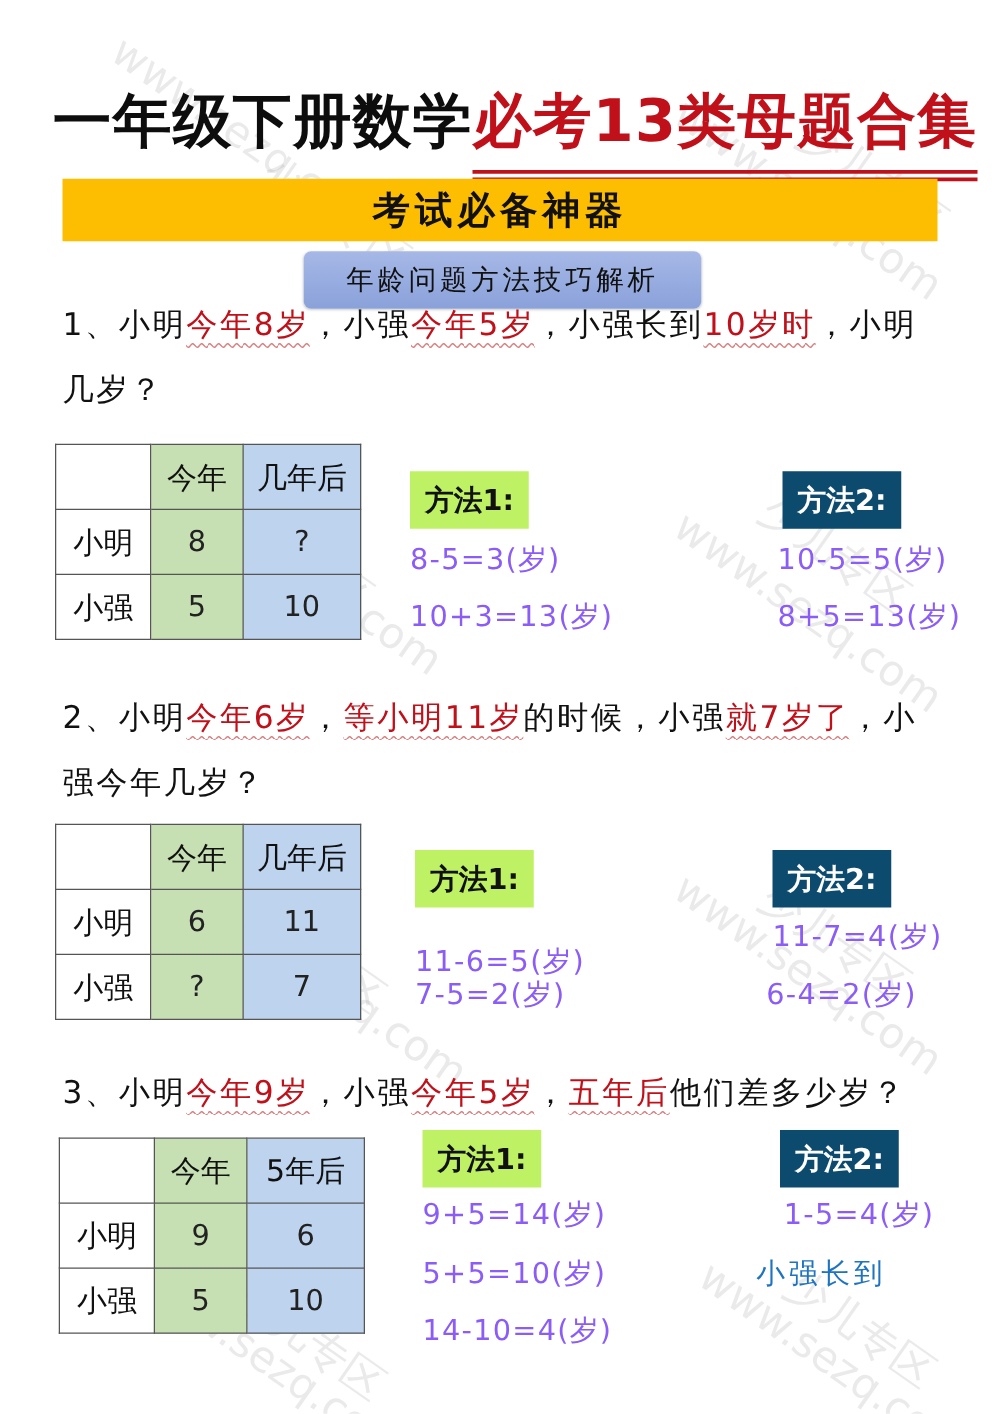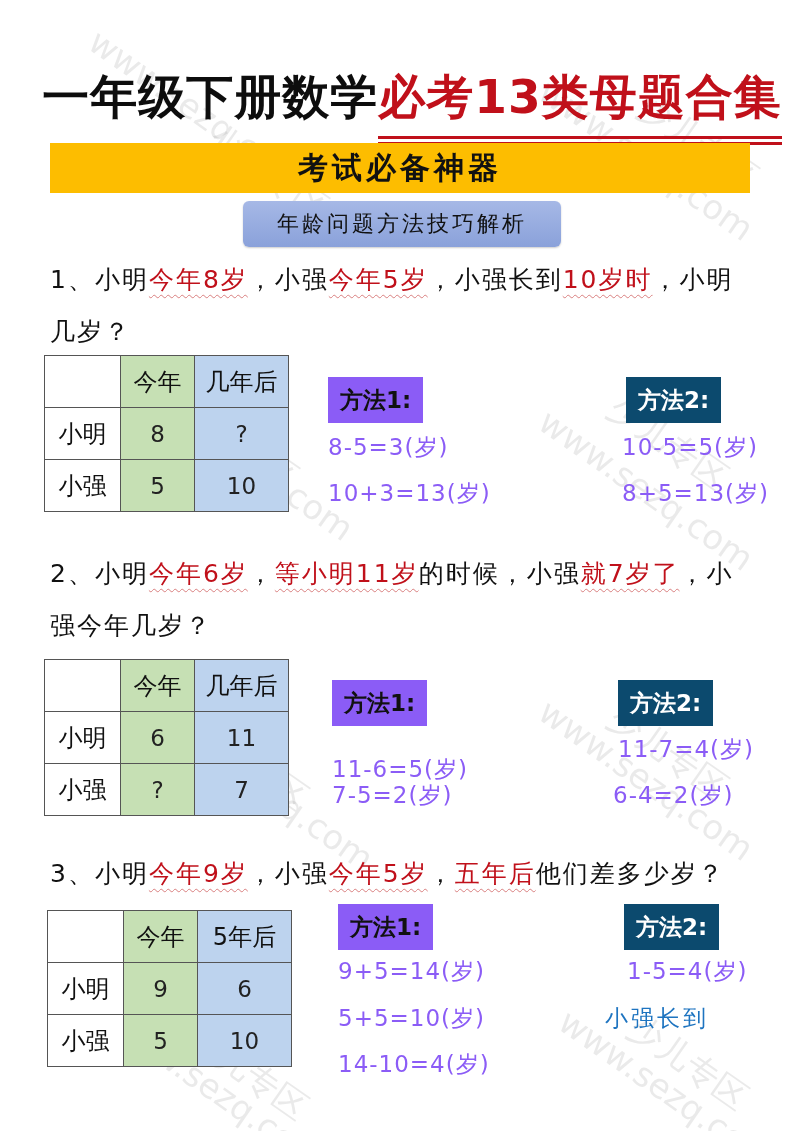--- a/index.html
+++ b/index.html
@@ -21,21 +21,21 @@
   .hl { color: #c0101a; text-decoration: underline wavy #d98080; text-decoration-thickness: 1px; text-underline-offset: 6px; }
 
   table.age { position: absolute; border-collapse: collapse; font-size: 24px; }
   table.age td { border: 1.5px solid #555; text-align: center; height: 52px; }
   table.age td.c0 { background: #fff; width: 76px; }
   table.age td.c1 { background: #c6e0b4; width: 74px; }
   table.age td.c2 { background: #bdd3ee; width: 94px; }
   table.age td.num { font-family: "DejaVu Sans", sans-serif; font-size: 23px; color: #222; }
 
   .method-tag { position: absolute; height: 46px; display: flex; align-items: center; padding: 0 12px; font-size: 23px; font-weight: bold; }
-  .tag1 { background: #8b5cf6; color: #111; }
+  .tag1 { background: #bef264; color: #111; }
   .tag2 { background: #0c4a6e; color: #fff; }
   .eq { position: absolute; font-size: 23px; color: #8b5cf6; letter-spacing: 1px; white-space: nowrap; }
   .eq-blue { color: #1e74c0; letter-spacing: 3px; }
 </style>
 </head>
 <body>
 
 <div class="watermark" style="top:90px;left:70px;"><span>www.sezq.com</span></div>
 <div class="watermark" style="top:140px;left:520px;"><span>www.sezq.com</span></div>
 <div class="watermark" style="top:440px;left:120px;"><span>www.sezq.com</span></div>
@@ -52,21 +52,21 @@
 <div class="watermark" style="top:730px;left:600px;"><span>少儿专区</span></div>
 <div class="watermark" style="top:1050px;left:180px;"><span>少儿专区</span></div>
 <div class="watermark" style="top:1040px;left:620px;"><span>少儿专区</span></div>
 
 <div class="title-row">
   <span class="title-black">一年级下册数学</span><span class="title-red">必考13类母题合集</span>
 </div>
 <div class="banner">考试必备神器</div>
 <div class="subbanner">年龄问题方法技巧解析</div>
 
-<div class="question" style="top:254px;">
+<div class="question" style="top:234px;">
   <span>1、小明</span><span class="hl">今年8岁</span><span>，小强</span><span class="hl">今年5岁</span><span>，小强长到</span><span class="hl">10岁时</span><span>，小明几岁？</span>
 </div>
 <table class="age" style="top:355px;left:44px;">
   <tbody>
       <tr>
     <td class="c0"></td>
     <td class="c1">今年</td>
     <td class="c2">几年后</td>
   </tr>
   <tr>

